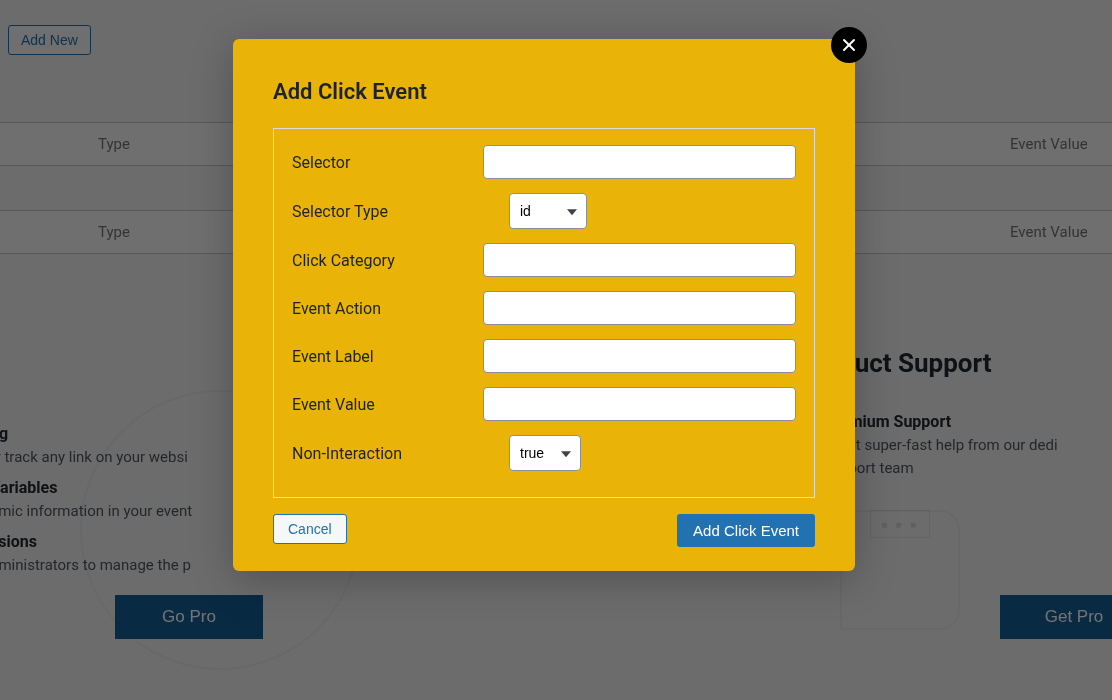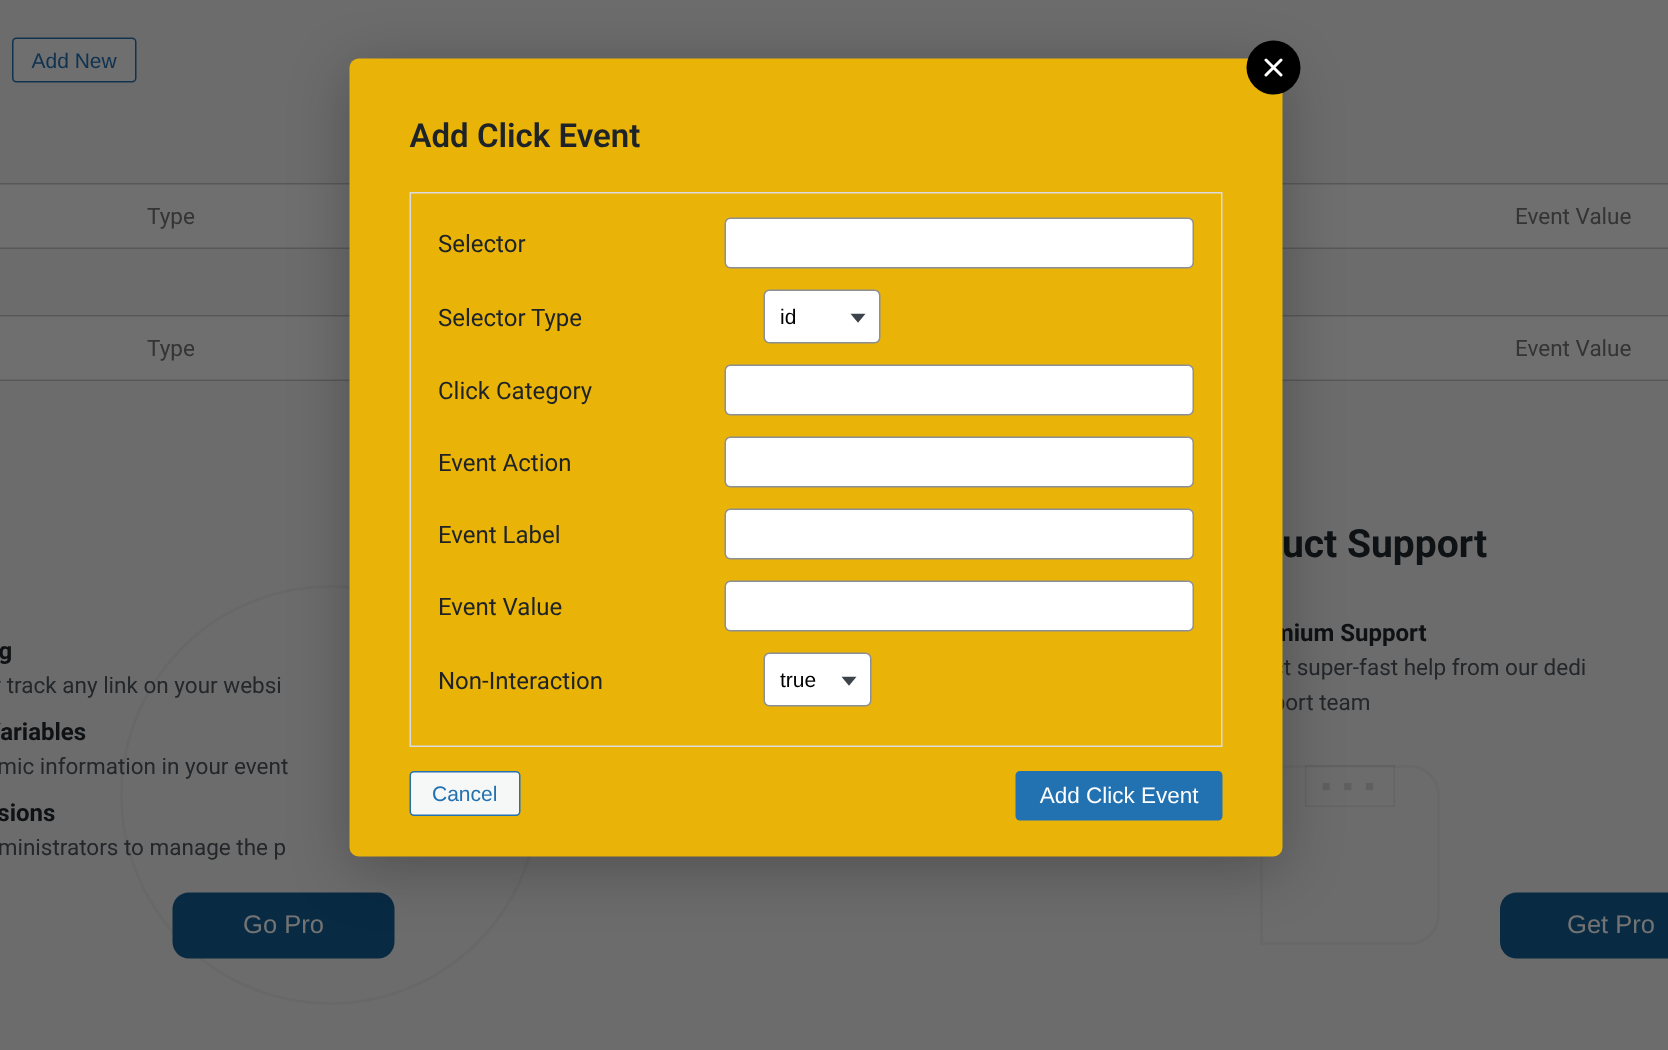--- a/index.html
+++ b/index.html
@@ -81,21 +81,21 @@
     .feature-desc { font-size: 15px; color: #50575e; }
     
     .btn-primary-bg {
       position: absolute;
       background: #135e96;
       color: #fff;
       border: none;
       padding: 12px 26px;
       font-size: 17px;
       cursor: pointer;
-      border-radius: 11px;
+      border-radius: 0;
     }
     .btn-gopro { top: 595px; left: 115px; width: 148px; }
     .btn-getpro { top: 595px; left: 1000px; width: 148px; }
     
     
     .overlay {
       position: absolute;
       top: 0; left: 0;
       width: 1112px;
       height: 700px;

